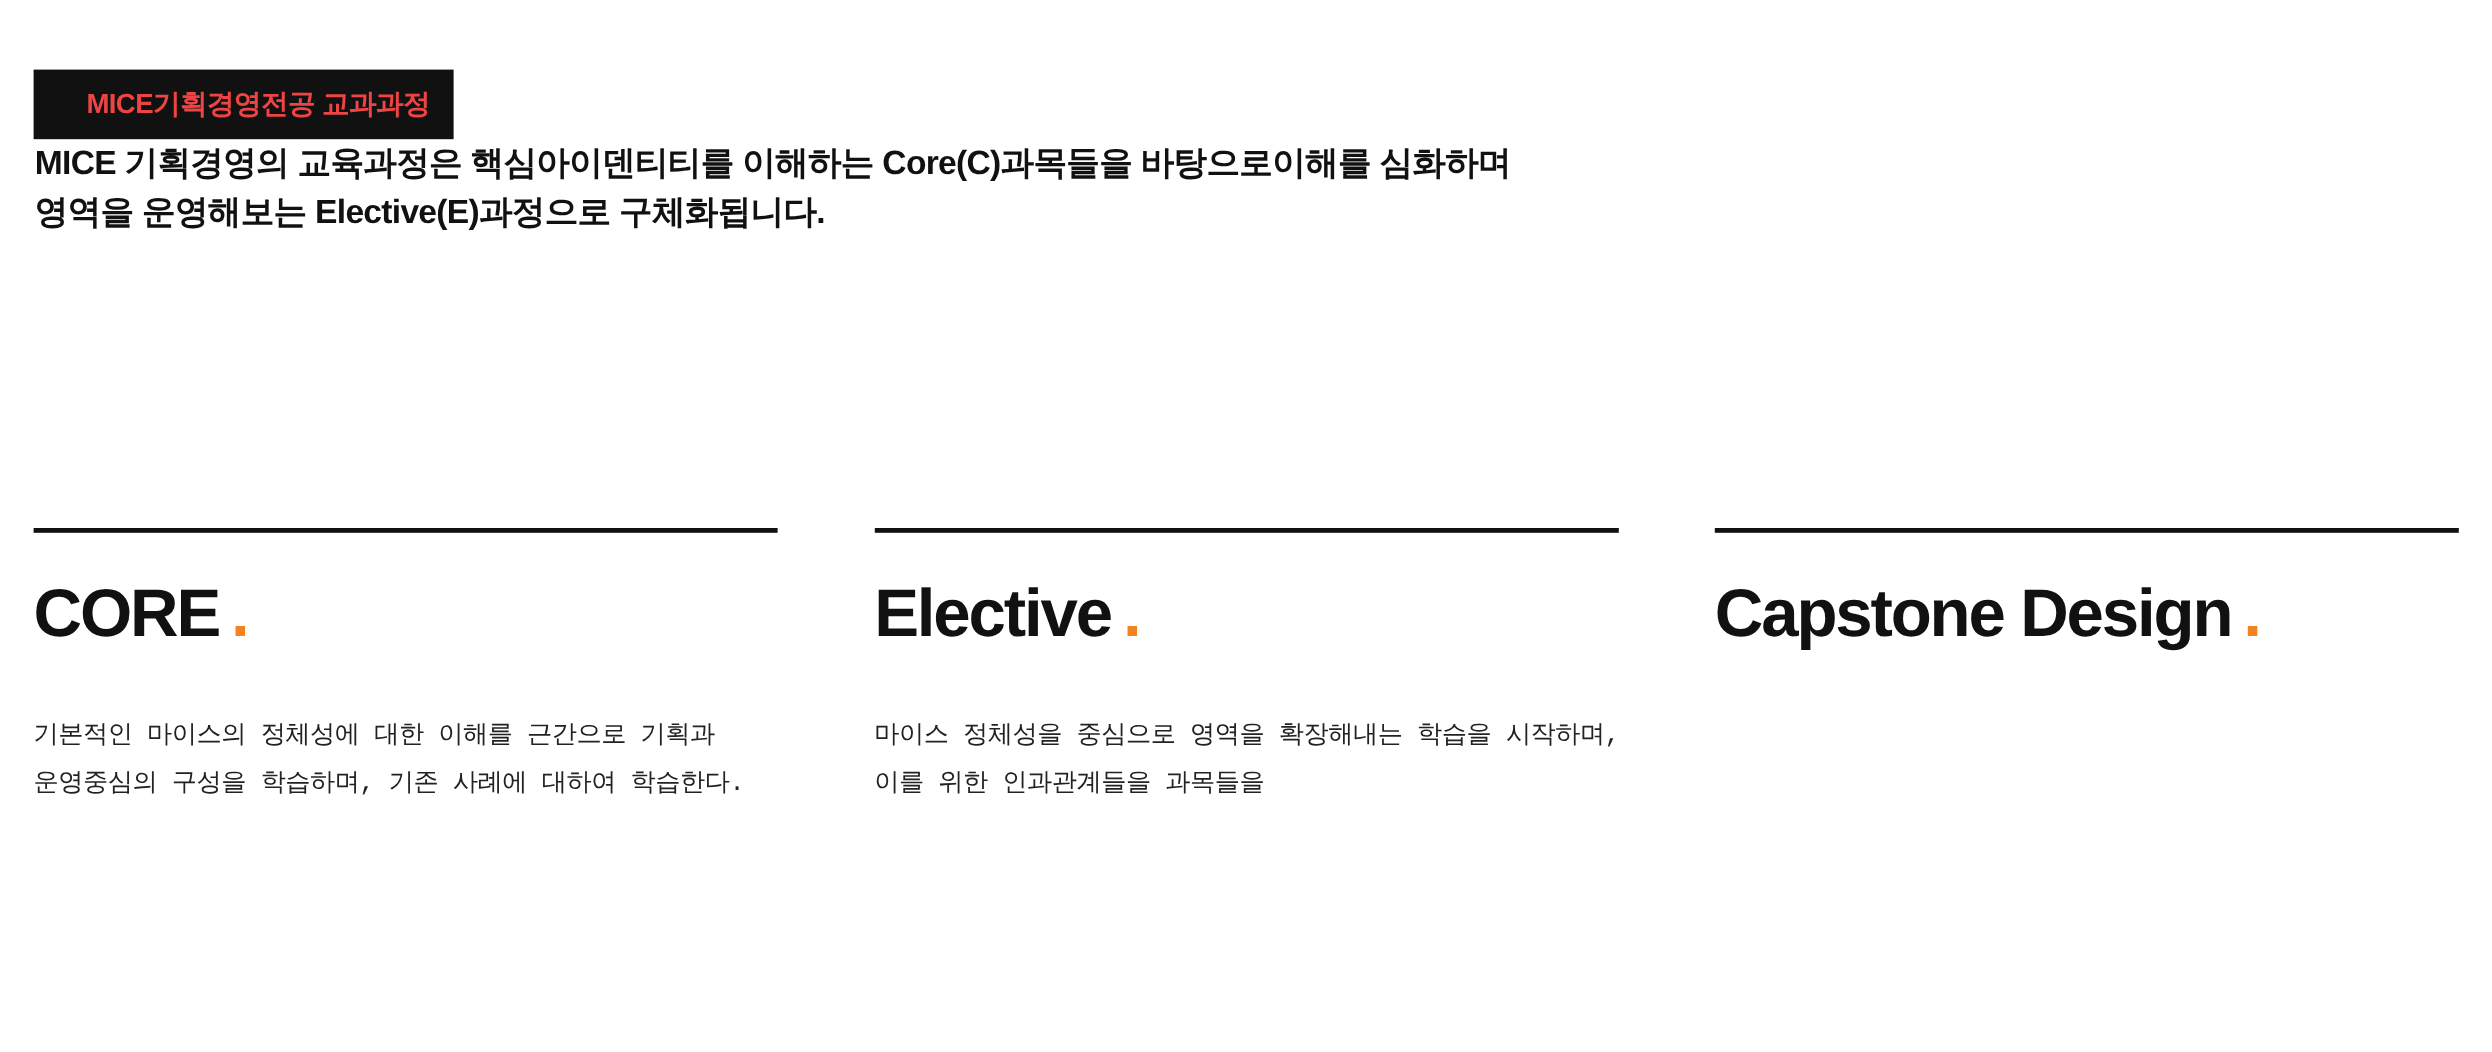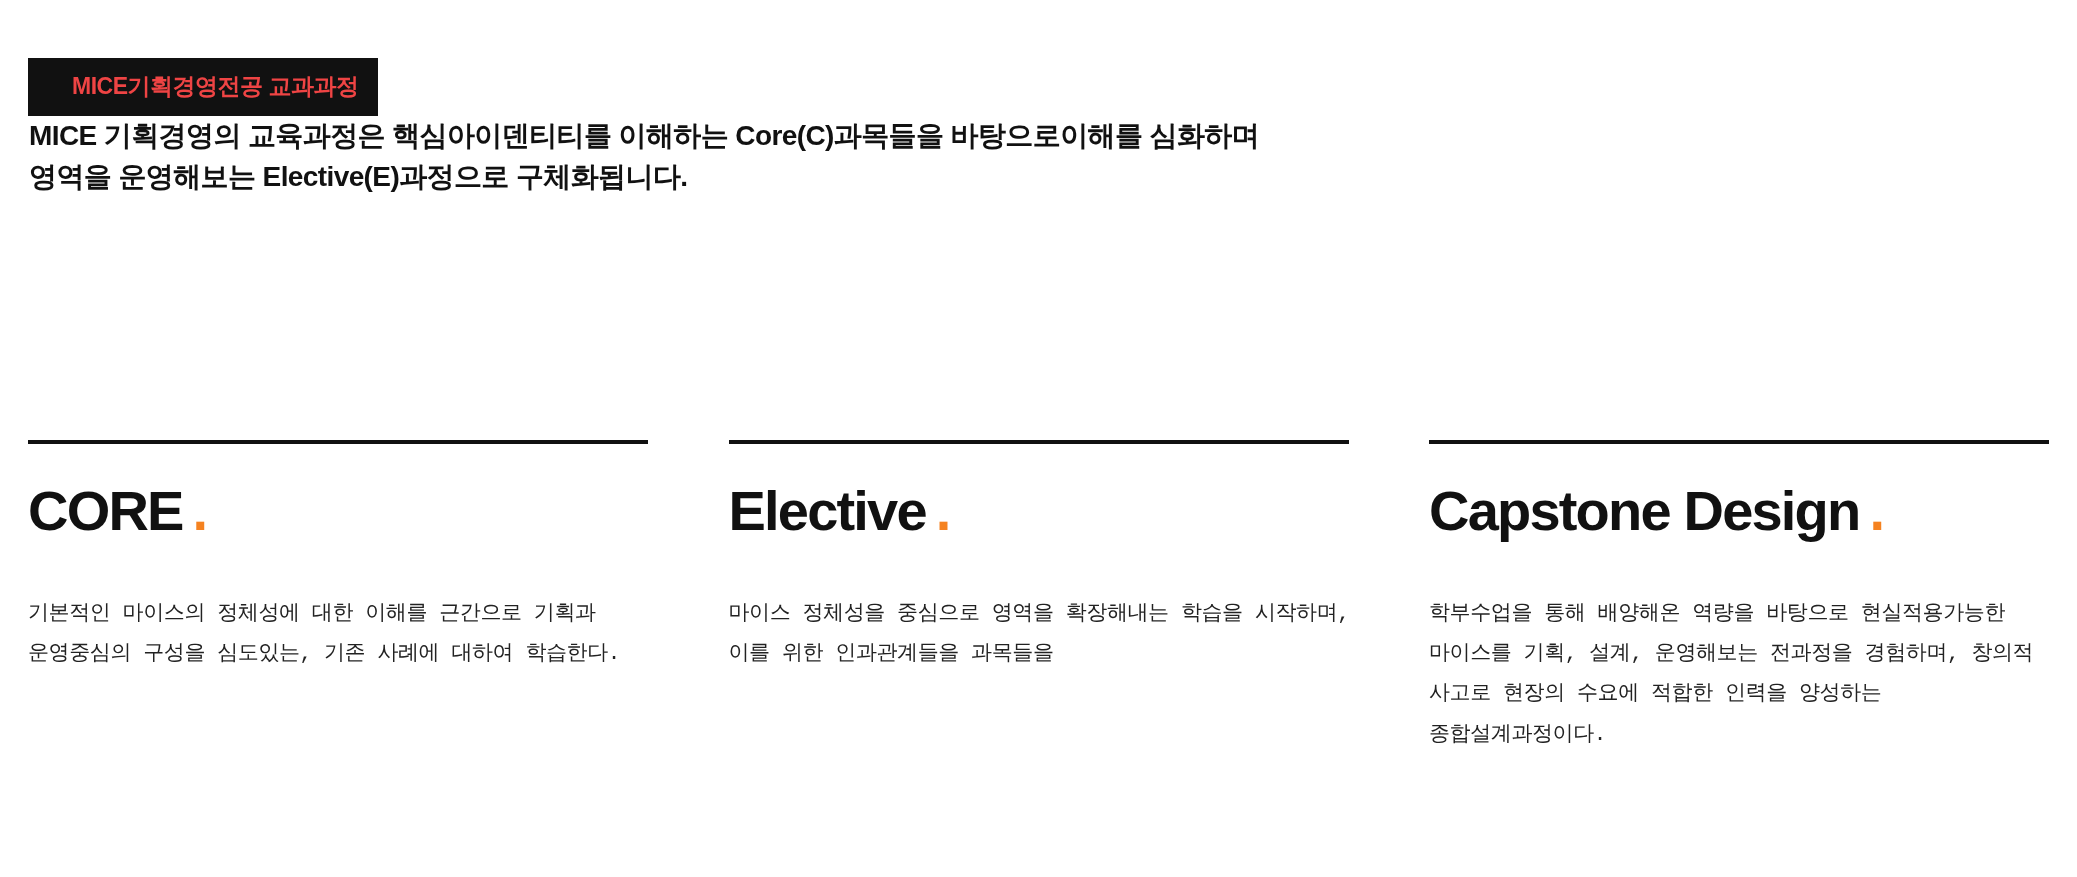--- a/index.html
+++ b/index.html
@@ -119,42 +119,36 @@
     <span class="line">영역을 운영해보는 Elective(E)과정으로 구체화됩니다.</span>
   </div>
 
   <div class="columns">
 
     <div class="col">
       <div class="col-rule"></div>
       <div class="col-title"><span>CORE</span><span class="dot">.</span></div>
       <div class="col-desc">
         <span class="dline">기본적인 마이스의 정체성에 대한 이해를 근간으로 기획과</span>
-        <span class="dline">운영중심의 구성을 심도있는, 기존 사례에 대하여 학습한다.</span>
+        <span class="dline">운영중심의 구성을 학습하며, 기존 사례에 대하여 학습한다.</span>
       </div>
     </div>
 
     <div class="col spacer"></div>
 
     <div class="col">
       <div class="col-rule"></div>
       <div class="col-title"><span>Elective</span><span class="dot">.</span></div>
       <div class="col-desc">
         <span class="dline">마이스 정체성을 중심으로 영역을 확장해내는 학습을 시작하며,</span>
         <span class="dline">이를 위한 인과관계들을 과목들을</span>
       </div>
     </div>
 
     <div class="col spacer"></div>
 
     <div class="col">
       <div class="col-rule"></div>
       <div class="col-title"><span>Capstone Design</span><span class="dot">.</span></div>
-      <div class="col-desc">
-        <span class="dline">학부수업을 통해 배양해온 역량을 바탕으로 현실적용가능한</span>
-        <span class="dline">마이스를 기획, 설계, 운영해보는 전과정을 경험하며, 창의적</span>
-        <span class="dline">사고로 현장의 수요에 적합한 인력을 양성하는</span>
-        <span class="dline">종합설계과정이다.</span>
-      </div>
     </div>
 
   </div>
 </div>
 
 </body></html>

